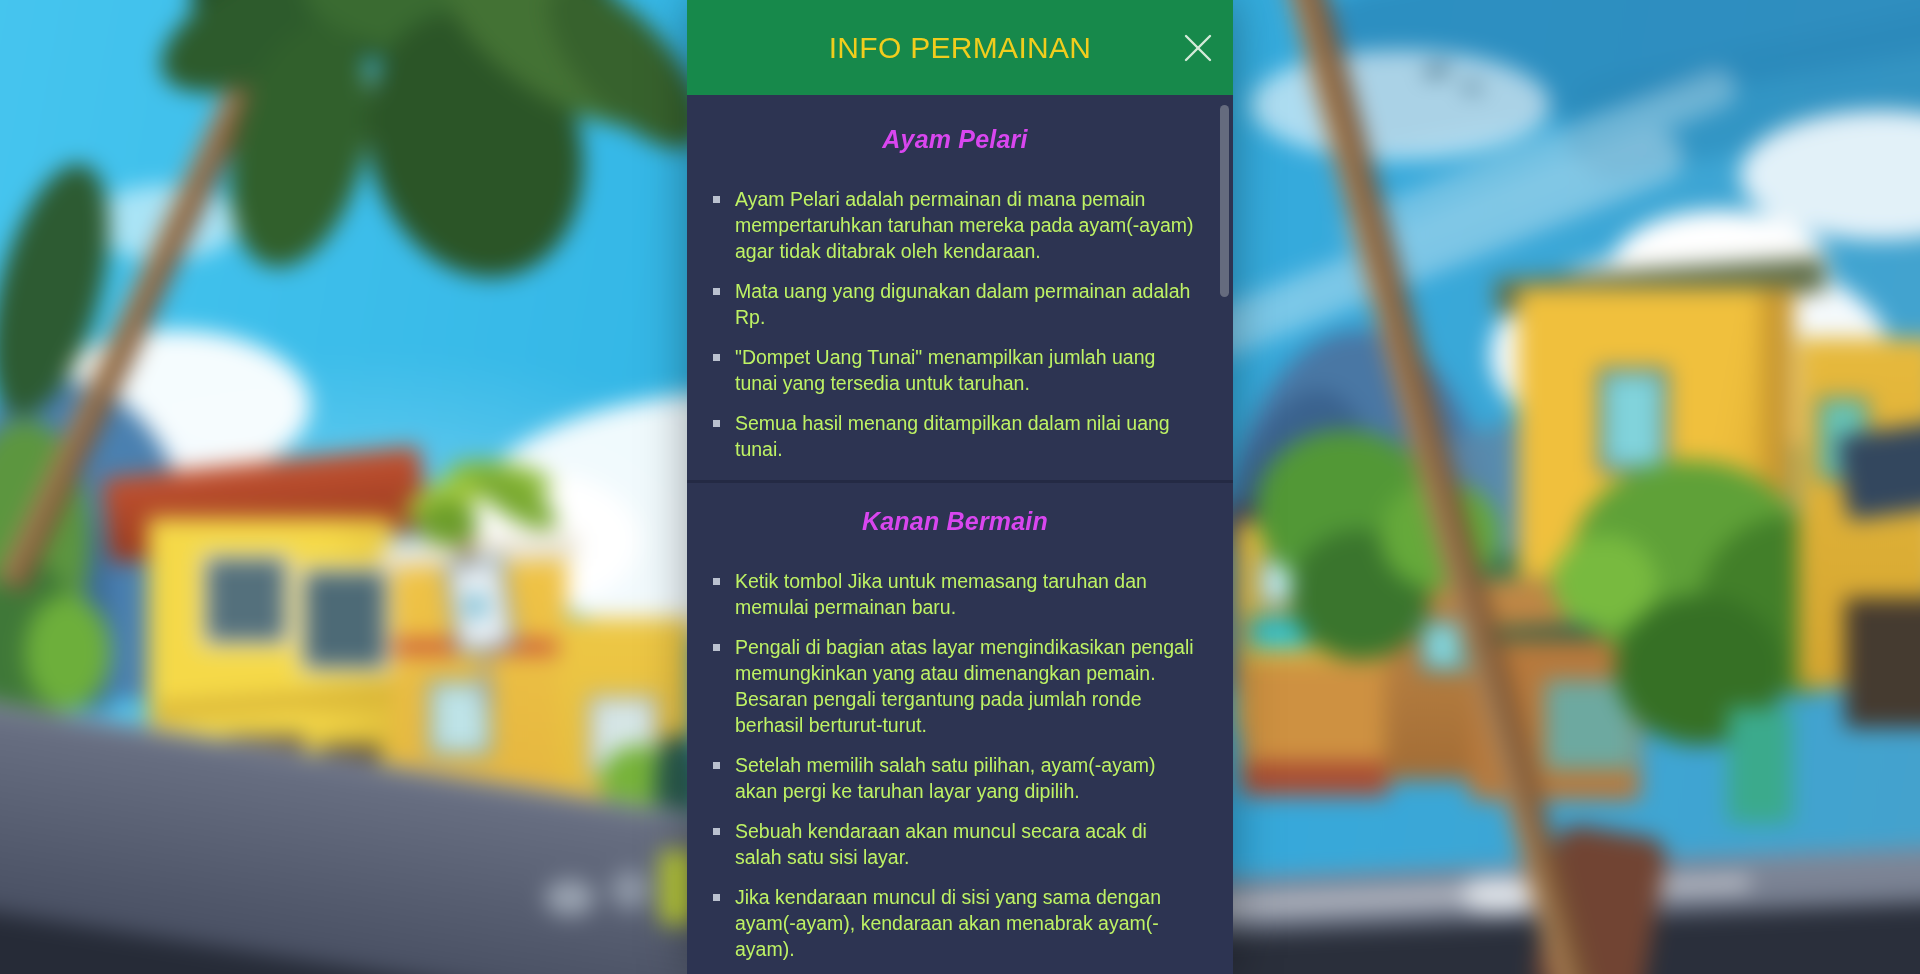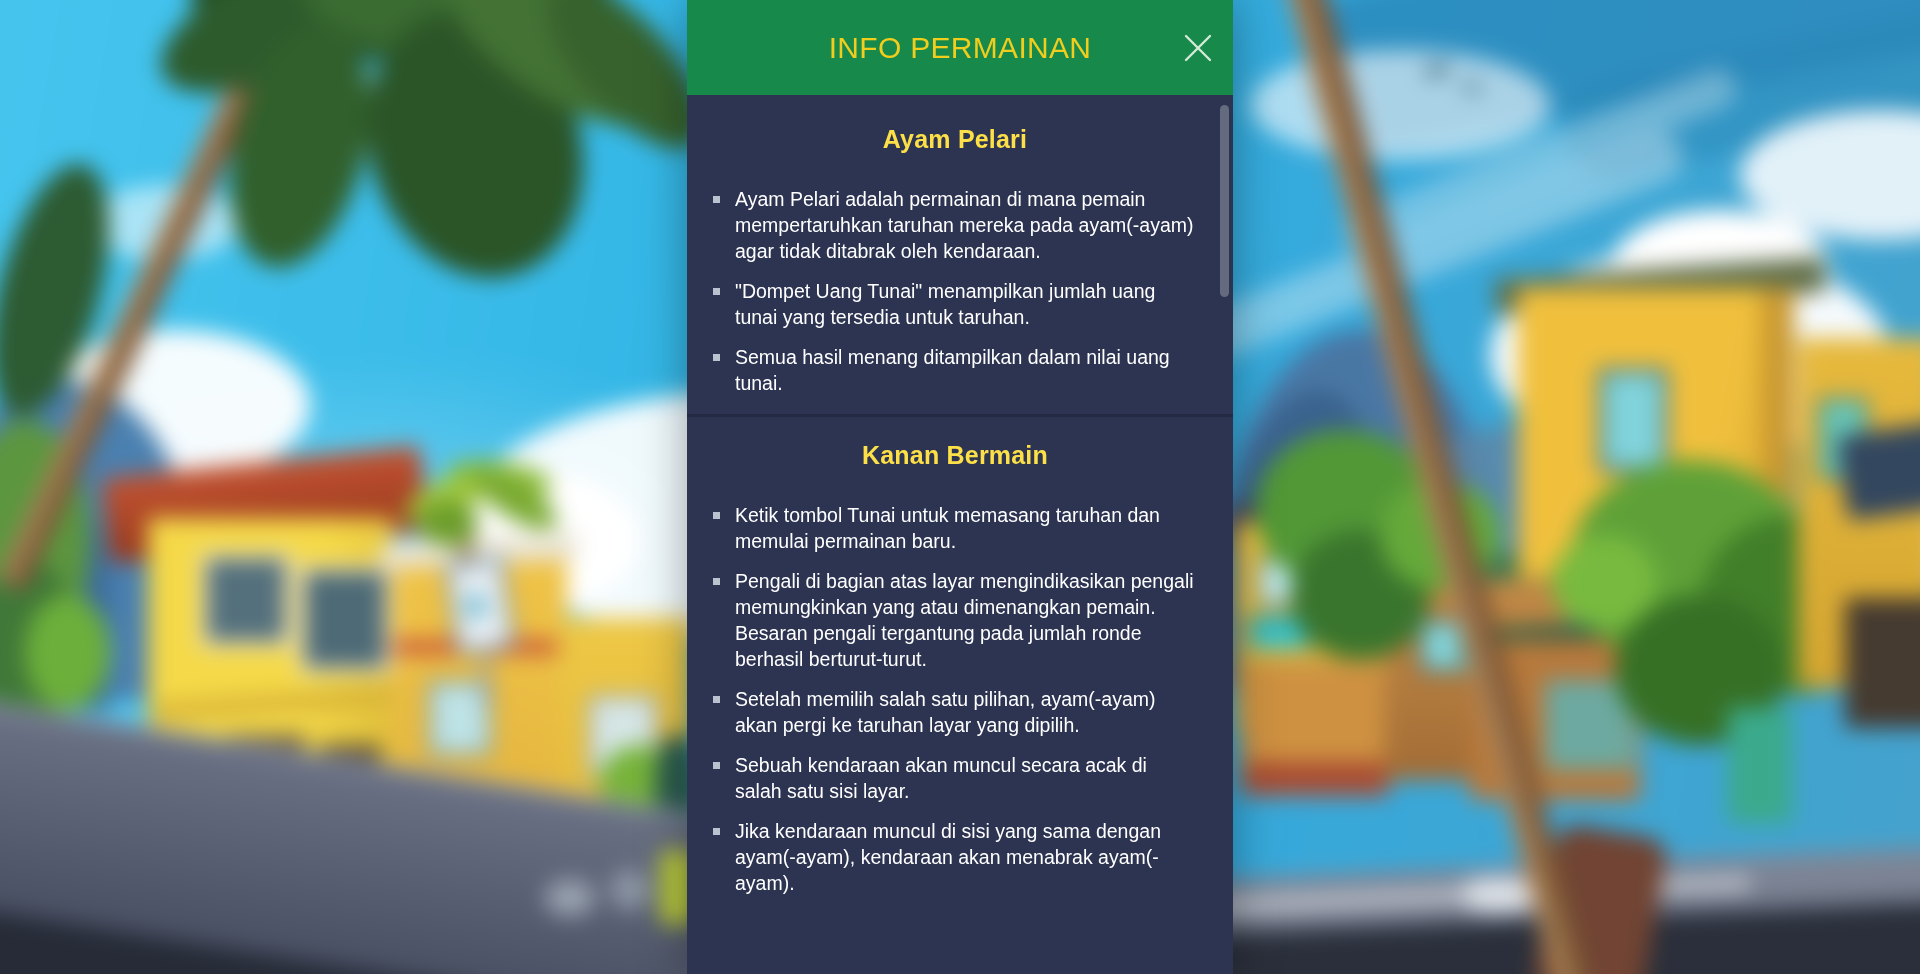--- a/index.html
+++ b/index.html
@@ -12,25 +12,25 @@
 
   
   .modal{position:absolute;left:687px;top:0;width:546px;height:974px;display:flex;flex-direction:column;box-shadow:0 0 45px rgba(0,0,0,.35);}
   .modal-header{flex:0 0 95px;background:#17894b;display:flex;align-items:center;justify-content:center;position:relative;}
   .modal-title{color:#f1cd1d;font-size:30px;letter-spacing:.3px;}
   .close-btn{position:absolute;right:14px;top:27px;width:42px;height:42px;background:transparent;border:none;cursor:pointer;padding:0;display:flex;align-items:center;justify-content:center;}
   .close-btn svg{stroke:#d4ead9;stroke-width:2.4;stroke-linecap:round;}
   .modal-body{flex:1;background:#2d3452;position:relative;overflow:hidden;}
   .info-section{padding:30px 36px 18px 26px;}
   .info-section + .info-section{border-top:3px solid #242a44;padding-top:24px;}
-  .section-heading{margin:0 0 32px;text-align:center;color:#fde047;font-size:25px;font-weight:700;letter-spacing:.2px;}
+  .section-heading{margin:0 0 32px;text-align:center;color:#d946ef;font-size:25px;font-weight:700;letter-spacing:.2px;font-style:italic;}
   .bullet-list{list-style:none;margin:0;padding:0;display:flex;flex-direction:column;gap:14px;}
   .bullet-item{display:flex;align-items:flex-start;}
   .bullet-square{flex:0 0 auto;width:7px;height:7px;background:#bac1cf;margin:10px 15px 0 0;}
-  .bullet-text{color:#ffffff;font-size:19.5px;line-height:26px;max-width:478px;}
+  .bullet-text{color:#bef264;font-size:19.5px;line-height:26px;max-width:478px;}
   .scrollbar-thumb{position:absolute;top:10px;right:4px;width:9px;height:192px;border-radius:5px;background:#656b7e;}
 </style>
 </head>
 <body>
 
 <div class="screen">
 
   <div class="bg">
     <div class="s" style="left:-60px;top:-60px;width:2040px;height:1100px;background:linear-gradient(100deg,#4cc5ec 0%,#37b4e2 40%,#3aa8d8 65%,#4aa0c8 100%);"></div>
     <div class="s" style="left:-60px;top:350px;width:900px;height:500px;background:radial-gradient(closest-side,rgba(255,255,255,.35),rgba(255,255,255,0));"></div>
@@ -161,39 +161,43 @@
     <div class="modal-body">
       <div id="sections">
   <section class="info-section">
     <h2 class="section-heading">Ayam Pelari</h2>
     <ul class="bullet-list">
   <li class="bullet-item">
     <span class="bullet-square"></span>
     <span class="bullet-text">Ayam Pelari adalah permainan di mana pemain mempertaruhkan taruhan mereka pada ayam(-ayam) agar tidak ditabrak oleh kendaraan.</span>
   </li>
 
+  <li class="bullet-item">
+    <span class="bullet-square"></span>
+    <span class="bullet-text">Mata uang yang digunakan dalam permainan adalah Rp.</span>
+  </li>
 
   <li class="bullet-item">
     <span class="bullet-square"></span>
     <span class="bullet-text">"Dompet Uang Tunai" menampilkan jumlah uang tunai yang tersedia untuk taruhan.</span>
   </li>
 
   <li class="bullet-item">
     <span class="bullet-square"></span>
     <span class="bullet-text">Semua hasil menang ditampilkan dalam nilai uang tunai.</span>
   </li>
 </ul>
   </section>
 
   <section class="info-section">
     <h2 class="section-heading">Kanan Bermain</h2>
     <ul class="bullet-list">
   <li class="bullet-item">
     <span class="bullet-square"></span>
-    <span class="bullet-text">Ketik tombol Tunai untuk memasang taruhan dan memulai permainan baru.</span>
+    <span class="bullet-text">Ketik tombol Jika untuk memasang taruhan dan memulai permainan baru.</span>
   </li>
 
   <li class="bullet-item">
     <span class="bullet-square"></span>
     <span class="bullet-text">Pengali di bagian atas layar mengindikasikan pengali memungkinkan yang atau dimenangkan pemain. Besaran pengali tergantung pada jumlah ronde berhasil berturut-turut.</span>
   </li>
 
 
   <li class="bullet-item">
     <span class="bullet-square"></span>

